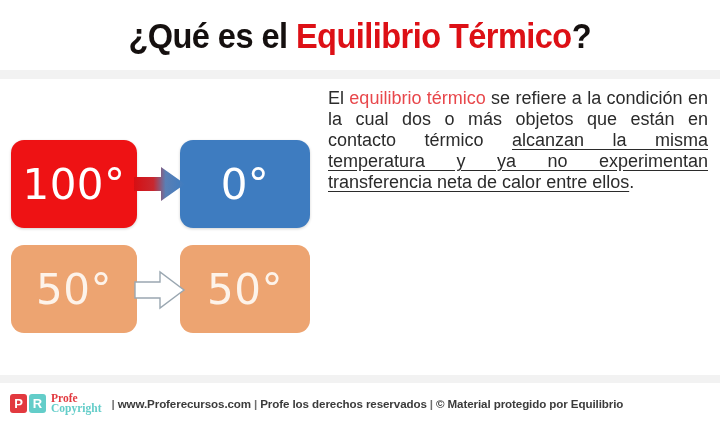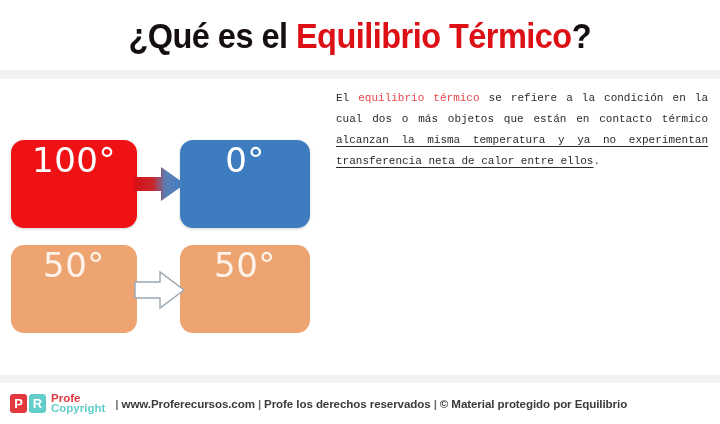--- a/index.html
+++ b/index.html
@@ -63,24 +63,24 @@
     position: absolute;
     left: 0; top: 0;
     width: 316px;
     height: 296px;
   }
 
   .temp-box {
     position: absolute;
     border-radius: 13px;
     display: flex;
-    align-items: flex-start;
+    align-items: center;
     justify-content: center;
     color: #ffffff;
-    font-size: 34px;
+    font-size: 42px;
     font-weight: normal;
     font-family: "DejaVu Sans", sans-serif;
     letter-spacing: 0.5px;
   }
   #box-hot {
     left: 11px; top: 61px;
     width: 126px; height: 88px;
     background: #ee1214;
     box-shadow: 0 1px 3px rgba(0,0,0,0.18);
   }
@@ -113,26 +113,26 @@
   
   #text-column {
     position: absolute;
     left: 320px; top: 0;
     width: 388px;
     height: 296px;
     padding-top: 9px;
     box-sizing: border-box;
   }
   .para {
-    font-size: 11px;
+    font-size: 18px;
     line-height: 21px;
     color: #2b2b2b;
     text-align: justify;
-    margin: 0 0 17px 16px;
-    font-family: Liberation Mono, monospace;
+    margin: 0 0 17px 8px;
+    font-family: Liberation Sans, sans-serif;
   }
   .para .hl { color: #e8474b; }
   .para .ul { text-decoration: underline; text-underline-offset: 3px; }
 
   
   #footer-divider {
     position: absolute;
     left: 0; top: 375px;
     width: 720px;
     height: 8px;
@@ -166,21 +166,21 @@
     font-family: "Liberation Sans", sans-serif;
     line-height: 1;
   }
   #logo-tile-p { background: #e2393f; margin-right: 2px; }
   #logo-tile-r { background: #63cdc9; }
   #logo-words {
     margin-left: 5px;
     line-height: 9.5px;
     font-weight: bold;
     font-size: 11.5px;
-    font-family: Liberation Sans, sans-serif;
+    font-family: Liberation Serif, serif;
   }
   #logo-profe { color: #e2393f; display: block; }
   #logo-recursos { color: #63cdc9; display: block; }
 
   #footer-text {
     font-size: 11.6px;
     font-weight: bold;
     color: #3b3b3b;
     white-space: nowrap;
     font-family: "Liberation Sans", sans-serif;

